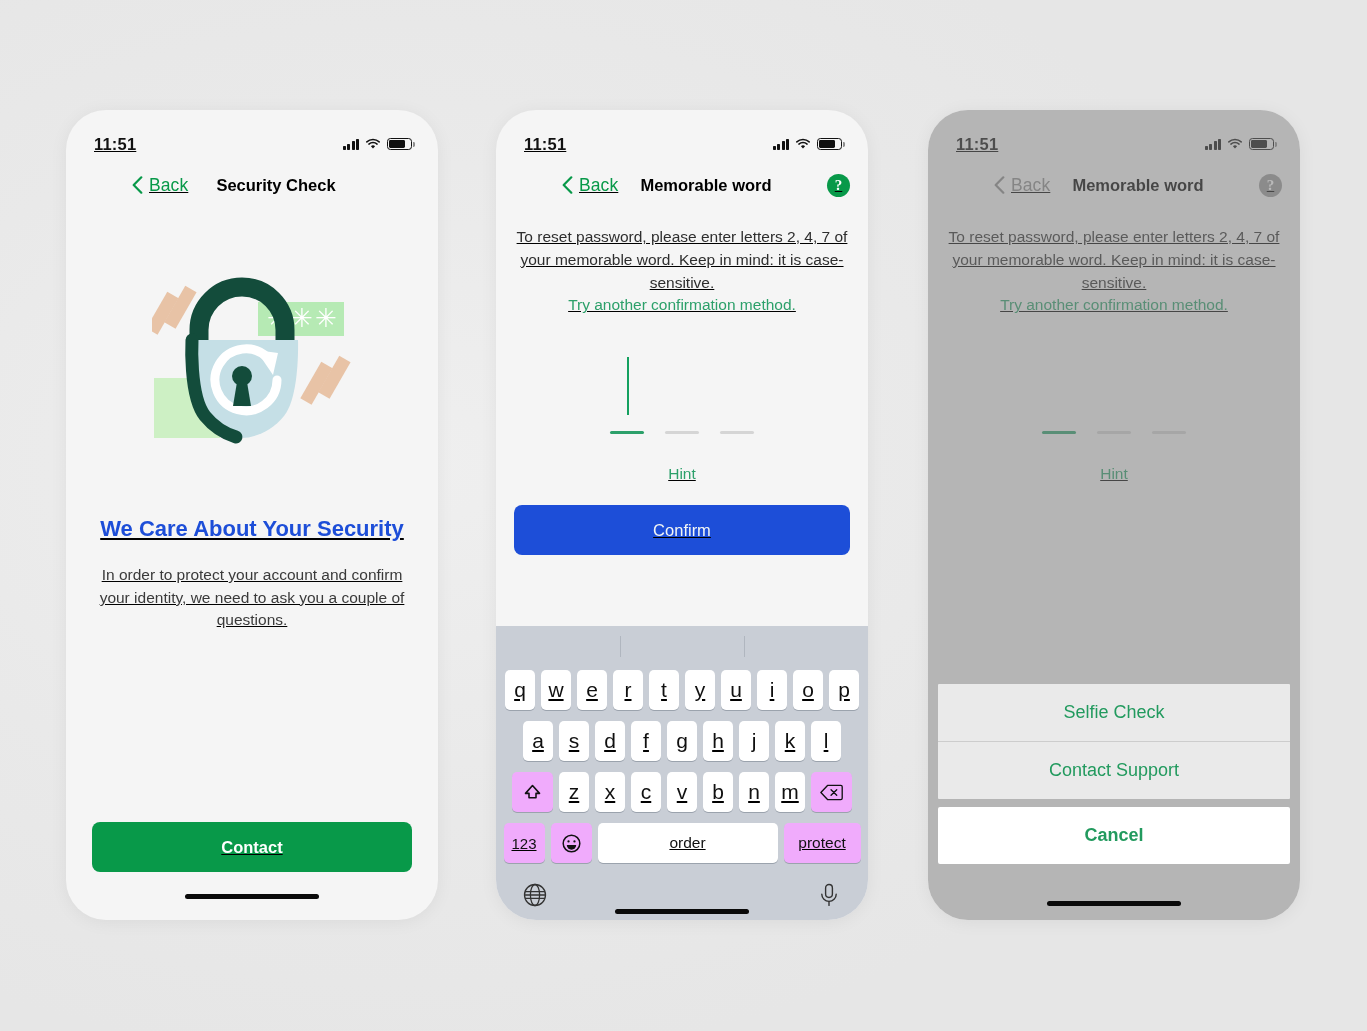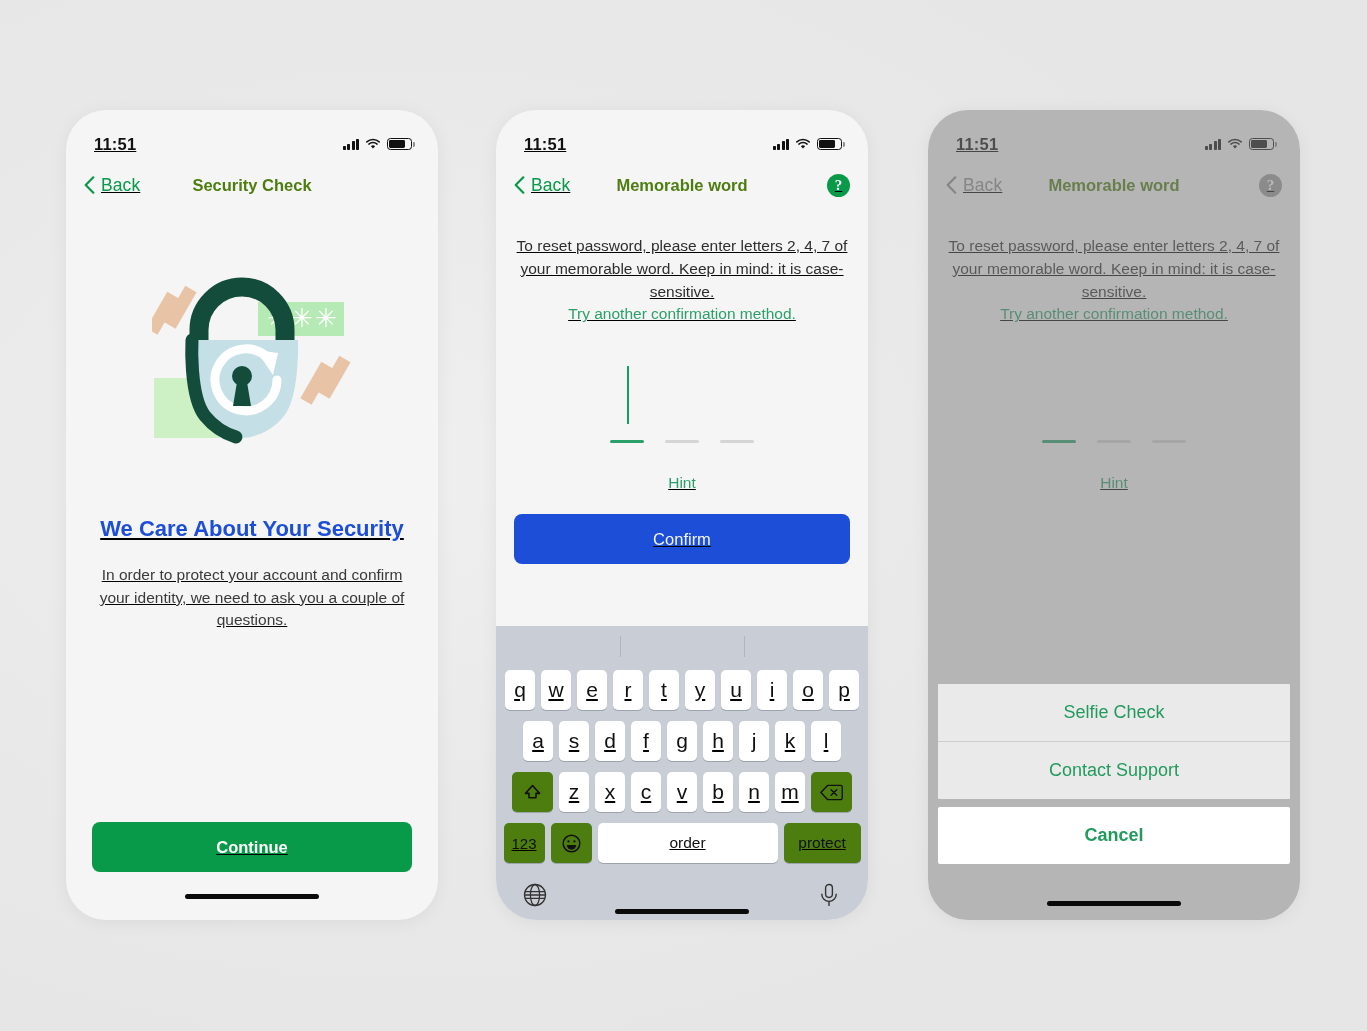--- a/index.html
+++ b/index.html
@@ -49,28 +49,28 @@
   .wifi svg { display:block; }
   .batt { width: 25px; height: 12px; border: 1.6px solid #111; border-radius: 3.4px; position: relative; padding: 1.4px; }
   .batt::after { content:""; position:absolute; right:-3.6px; top:3.4px; width:2px; height:4.4px;
     background:#111; border-radius:0 1.4px 1.4px 0; opacity:.45; }
   .batt i { display:block; height:100%; width:78%; background:#111; border-radius:1.4px; }
 
   
   .navbar {
     height: 46px; flex: none;
     display: flex; align-items: center;
-    padding: 0 18px; position: relative;
+    padding: 0 18px; position: relative; margin-left: 48px;
   }
   .back { display: flex; align-items: center; gap: 6px; color: #089949; cursor: pointer; }
   .chev { width: 11px; height: 18px; }
   .back-label { font-size: 17.5px; letter-spacing: .1px; }
   .nav-title {
     position: absolute; left: 0; right: 0; text-align: center;
-    font-size: 16.5px; font-weight: bold; color: #4d7c0f; pointer-events: none;
+    font-size: 16.5px; font-weight: bold; color: #000000; pointer-events: none;
   }
   .help-btn {
     margin-left: auto; width: 23px; height: 23px; border-radius: 50%;
     background: #089949; color: #fff; font-size: 15px; font-weight: bold;
     display: flex; align-items: center; justify-content: center; cursor: pointer;
     font-family: "Liberation Serif", serif;
   }
 
   
   .s1-body { flex: 1; display: flex; flex-direction: column; padding: 0 26px 0; }
@@ -87,21 +87,21 @@
     cursor: pointer; border: none;
     font-family: "Liberation Sans", sans-serif;
   }
   .home-area { flex: none; height: 48px; display: flex; align-items: center; justify-content: center; }
   .home-ind { width: 134px; height: 5px; border-radius: 3px; background: #0a0a0a; }
 
   
   .s2-top { flex: none; padding: 0 18px; }
   .instr {
     text-align: center; font-size: 15.5px; color: #2e2e2e; line-height: 1.47;
-    margin-top: 27px;
+    margin-top: 18px;
   }
   .link { color: #2ca06a; display: block; cursor: pointer; }
   .code-area { flex: none; height: 118px; position: relative; margin-top: 30px; }
   .caret {
     position: absolute; left: 50%; margin-left: -55px;
     top: 10px; width: 2px; height: 58px; background: #14a05f;
   }
   .dashes {
     position: absolute; left: 0; right: 0; top: 84px;
     display: flex; justify-content: center; gap: 21px;
@@ -131,21 +131,21 @@
   .key {
     background: #fff; border-radius: 5px;
     width: 30px; height: 40px;
     display: flex; align-items: center; justify-content: center;
     font-size: 21px; color: #101010; cursor: pointer;
     box-shadow: 0 1px 0 rgba(100,110,125,.45);
     font-family: "Liberation Sans", sans-serif;
   }
   .krow.r2 { padding: 0 15px; }
   .krow.r3 { gap: 6px; }
-  .key.fn { background: #4d7c0f; box-shadow: 0 1px 0 rgba(100,110,125,.45); }
+  .key.fn { background: #f0abfc; box-shadow: 0 1px 0 rgba(100,110,125,.45); }
   .key.wide { width: 41px; }
   .key.num { width: 41px; font-size: 15px; }
   .key.space { width: 180px; font-size: 15.5px; }
   .key.ret { width: 77px; font-size: 15.5px; }
   .kbottom {
     height: 42px; display: flex; align-items: center;
     justify-content: space-between; padding: 0 26px;
   }
   .kb-icon { width: 26px; height: 26px; cursor: pointer; }
   .kb-home { height: 26px; display:flex; align-items:center; justify-content:center; }
@@ -257,21 +257,21 @@
           </svg>
         </div>
 
         <div class="s1-texts">
           <div class="s1-title">We Care About Your Security</div>
           <div class="s1-sub">In order to protect your account and confirm your identity, we need to ask you a couple of questions.</div>
         </div>
 
         <div class="s1-spacer"></div>
 
-        <button class="primary-btn">Continue</button>
+        <button class="primary-btn">Contact</button>
 
         <div class="home-area">
           <div class="home-ind"></div>
         </div>
       </div>
     </div>
   </div>
 
   <div class="phone" id="phone2">
     <div class="screen">

